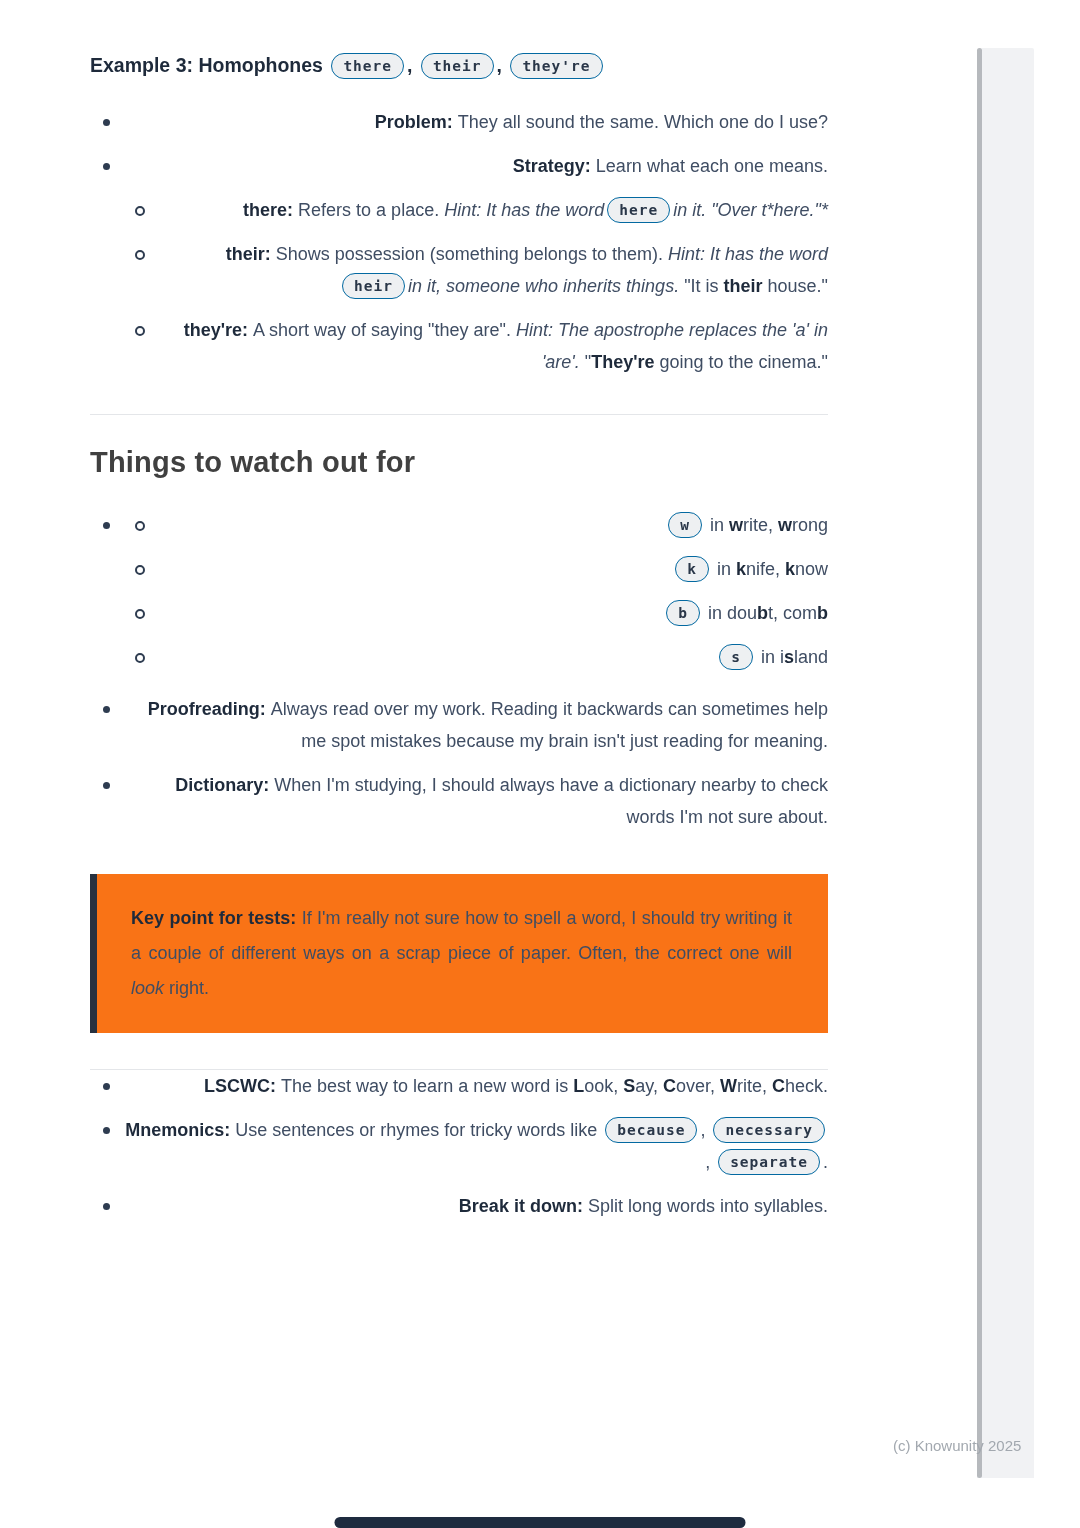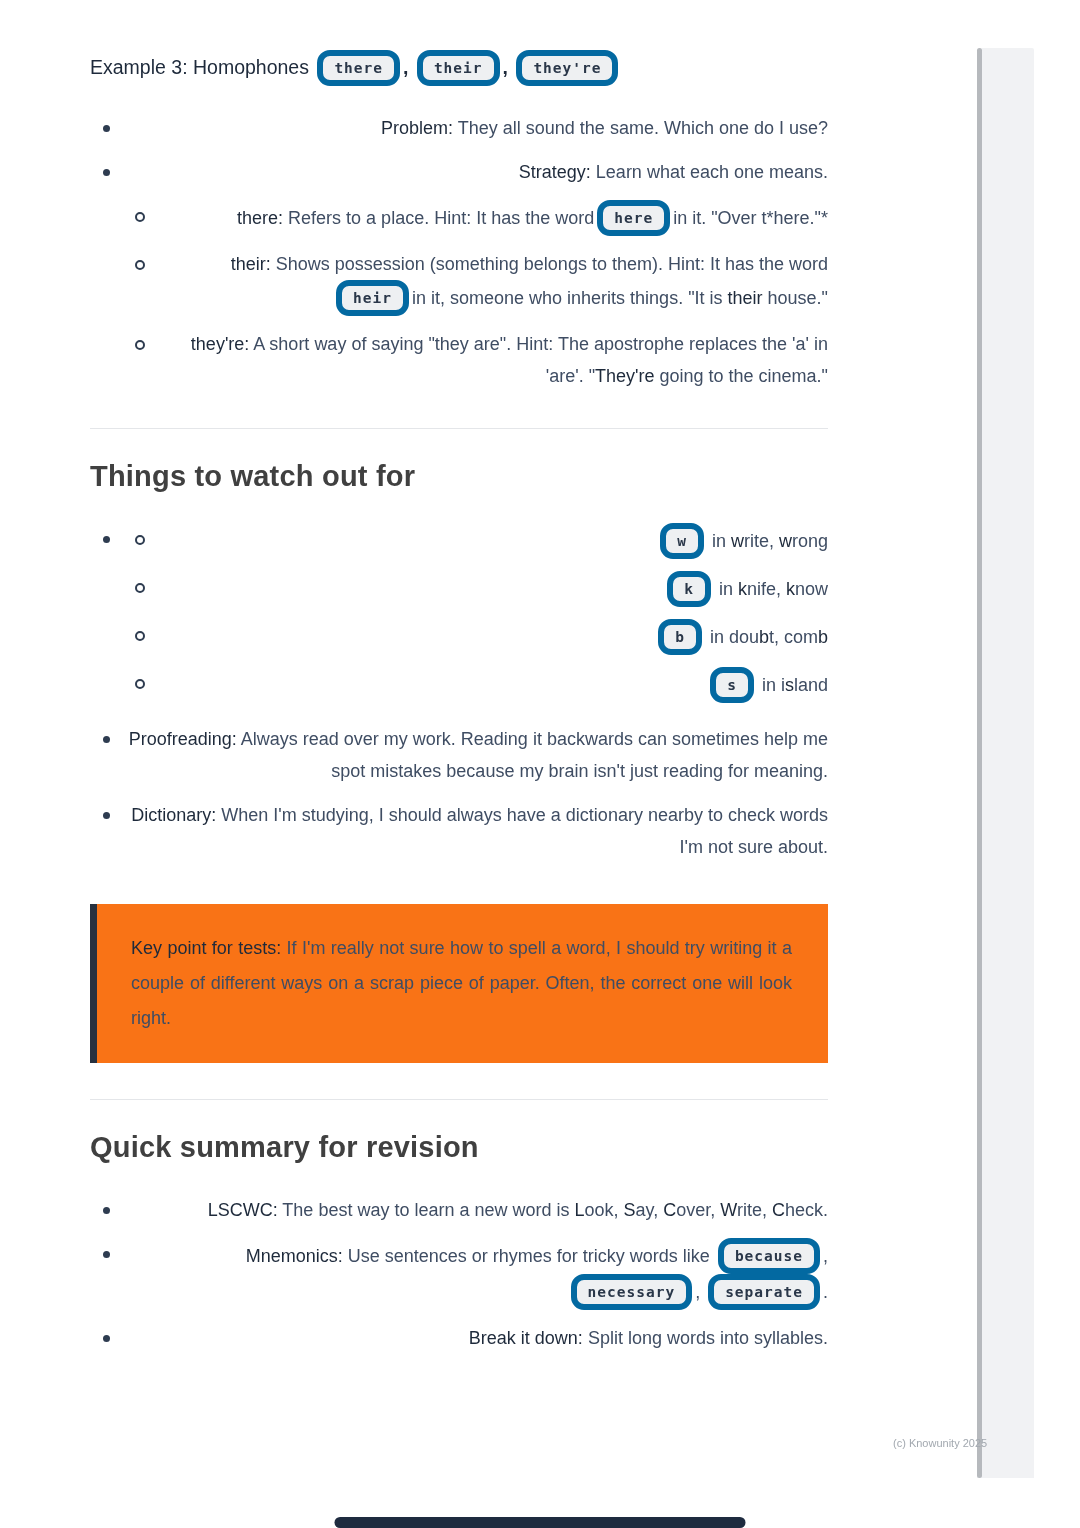--- a/index.html
+++ b/index.html
@@ -7,28 +7,28 @@
     width:1080px;height:1528px;position:relative;background:#ffffff;
     font-family:"Liberation Sans","DejaVu Sans",sans-serif;
     color:#3f4d63;overflow:hidden;
   }
   .content{
     position:absolute;left:90px;top:50px;width:738px;
     font-size:18px;line-height:32px;
   }
   
   .sg-n{font-style:normal;}
-  .sg-b{font-weight:400;color:#1e2a3b;}
-  .sg-i{}
+  .sg-b{font-weight:700;color:#1e2a3b;}
+  .sg-i{font-style:italic;}
   .sg-code{
     display:inline-block;
     font-family:"DejaVu Sans Mono","Liberation Mono",monospace;
     font-size:14.5px;font-weight:700;letter-spacing:1px;
     color:#2a3749;background:#eef0f2;
-    border:6px solid #0369a1;border-radius:13px;
+    border:1px solid #0369a1;border-radius:13px;
     padding:1px 11px;line-height:22px;margin:0 3px;
     vertical-align:1px;
   }
   h3.example-heading{
     margin:0 0 26px 0;font-size:19.5px;line-height:30px;
     font-weight:700;color:#1e2a3b;
   }
   h2.section-title{
     margin:28px 0 28px 0;font-size:29px;line-height:38px;
     font-weight:700;color:#404040;letter-spacing:.2px;
@@ -50,21 +50,21 @@
     border:none;border-top:1px solid #e4e6e9;margin:36px 0 0 0;
   }
   .callout{
     margin:41px 0 0 0;background:#f97316;
     border-left:7px solid #27313f;
     padding:27px 36px 27px 34px;
     line-height:35px;text-align:justify;
   }
   .watermark{
     position:absolute;left:893px;top:1437px;z-index:5;
-    font-size:11px;color:#a2a8af;white-space:nowrap;
+    font-size:15px;color:#a2a8af;white-space:nowrap;
   }
   .scrollbar-track{
     position:absolute;left:977px;top:48px;width:57px;height:1430px;
     background:#f1f2f4;border-radius:2px 2px 0 0;z-index:2;
   }
   .scrollbar-thumb{
     position:absolute;left:0;top:0;width:5px;height:100%;
     background:#b6b9bd;border-radius:3px;
   }
   .home-indicator{
@@ -106,21 +106,20 @@
       </ul>
     </li>
     <li><span class="sg-b">Proofreading: </span><span class="sg-n">Always read over my work. Reading it backwards can sometimes help me spot mistakes because my brain isn't just reading for meaning.</span></li>
     <li><span class="sg-b">Dictionary: </span><span class="sg-n">When I'm studying, I should always have a dictionary nearby to check words I'm not sure about.</span></li>
   </ul>
 
   <div class="callout"><span class="sg-b">Key point for tests: </span><span class="sg-n">If I'm really not sure how to spell a word, I should try writing it a couple of different ways on a scrap piece of paper. Often, the correct one will </span><span class="sg-i">look</span><span class="sg-n"> right.</span></div>
 
   <hr class="section-divider">
 
-  <h2 class="section-title">Quick summary for revision</h2>
 
   <ul class="l1">
     <li><span class="sg-b">LSCWC: </span><span class="sg-n">The best way to learn a new word is </span><span class="sg-b">L</span><span class="sg-n">ook, </span><span class="sg-b">S</span><span class="sg-n">ay, </span><span class="sg-b">C</span><span class="sg-n">over, </span><span class="sg-b">W</span><span class="sg-n">rite, </span><span class="sg-b">C</span><span class="sg-n">heck.</span></li>
     <li><span class="sg-b">Mnemonics: </span><span class="sg-n">Use sentences or rhymes for tricky words like </span><span class="sg-code">because</span><span class="sg-n">, </span><span class="sg-code">necessary</span><span class="sg-n">, </span><span class="sg-code">separate</span><span class="sg-n">.</span></li>
     <li><span class="sg-b">Break it down: </span><span class="sg-n">Split long words into syllables.</span></li>
   </ul>
 
 </div>
 
 <div class="scrollbar-track">

